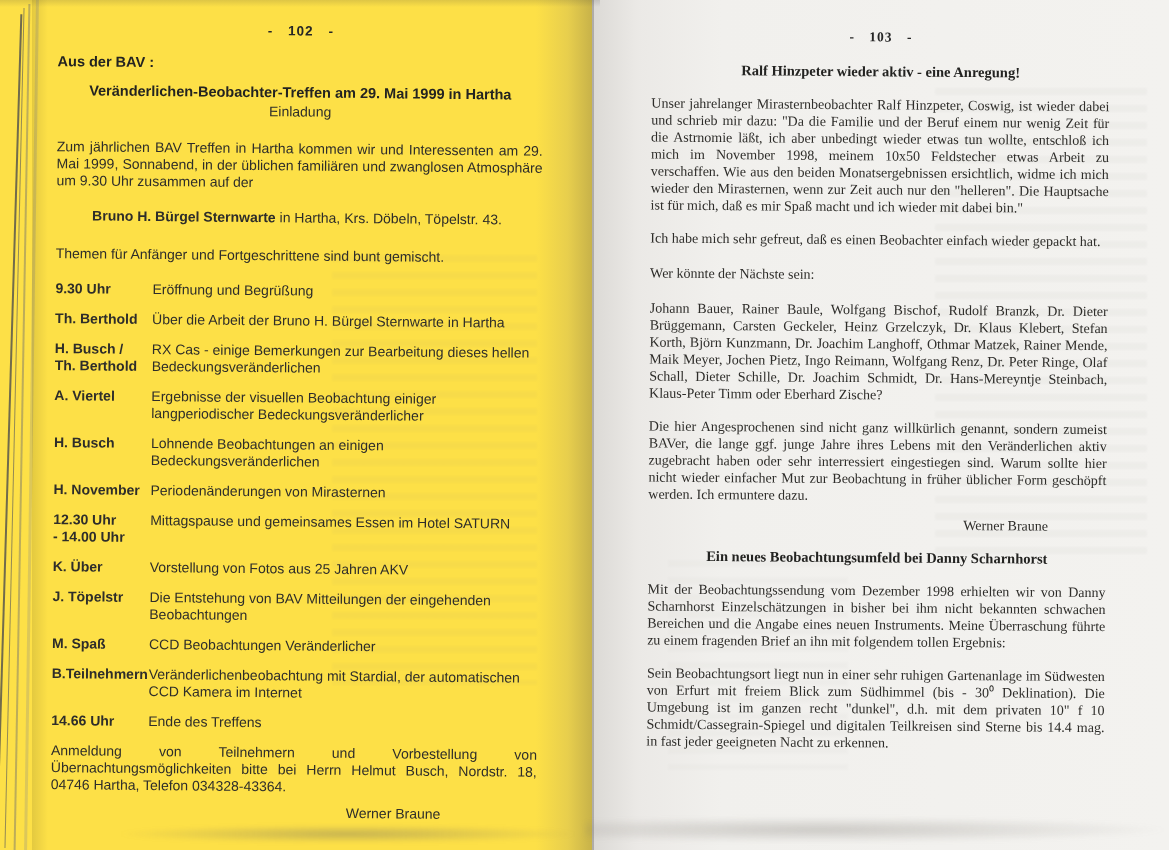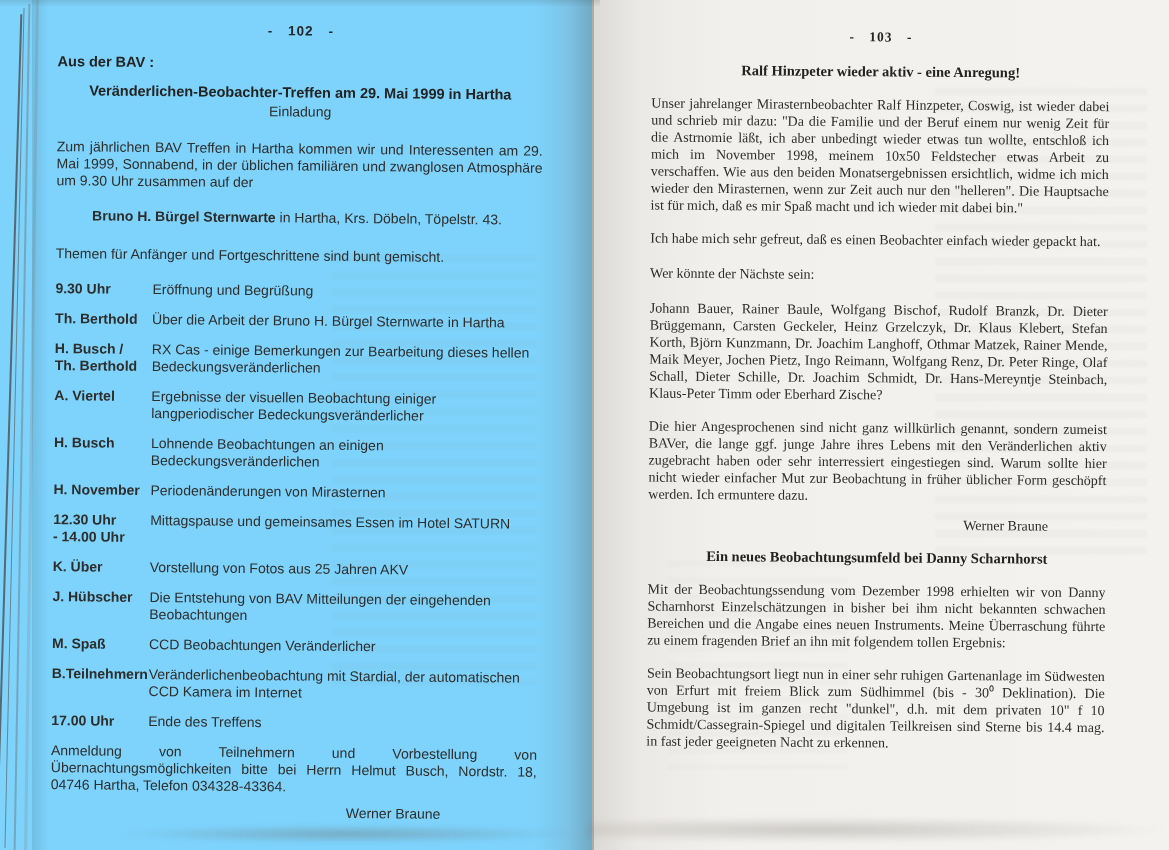--- a/index.html
+++ b/index.html
@@ -1,19 +1,19 @@
 <!DOCTYPE html>
 <html><head>
 <meta charset="utf-8">
 <style>
   * { margin:0; padding:0; box-sizing:border-box; }
   html,body { width:1169px; height:850px; }
   body { background:#f8f8f6; font-family:"Liberation Sans","DejaVu Sans",sans-serif; }
 
-  .scan { position:relative; width:1169px; height:850px; background:#7dd3fc; overflow:hidden; }
+  .scan { position:relative; width:1169px; height:850px; background:#fde047; overflow:hidden; }
 
   
   .right-bg { position:absolute; left:592px; top:0; width:577px; height:850px;
     background:linear-gradient(to right,#dbd9d5 0px,#ebe9e6 45px,#f1f0ed 130px,#f3f2ef 100%); }
   
   .gutter { position:absolute; left:536px; top:0; width:58px; height:850px;
     background:linear-gradient(to right,rgba(120,114,108,0) 0%,rgba(120,114,108,0.16) 55%,rgba(88,83,78,0.34) 100%); }
   .top-streak { position:absolute; left:0; top:0; width:600px; height:7px;
     background:linear-gradient(to bottom,rgba(60,60,60,0.16),rgba(60,60,60,0)); }
 
@@ -128,33 +128,33 @@
         <div class="sched-row">
           <div class="who">12.30 Uhr
 - 14.00 Uhr</div>
           <div class="topic">Mittagspause und gemeinsames Essen im Hotel SATURN</div>
         </div>
         <div class="sched-row">
           <div class="who">K. Über</div>
           <div class="topic">Vorstellung von Fotos aus 25 Jahren AKV</div>
         </div>
         <div class="sched-row">
-          <div class="who">J. Hübscher</div>
+          <div class="who">J. Töpelstr</div>
           <div class="topic">Die Entstehung von BAV Mitteilungen der eingehenden Beobachtungen</div>
         </div>
         <div class="sched-row">
           <div class="who">M. Spaß</div>
           <div class="topic">CCD Beobachtungen Veränderlicher</div>
         </div>
         <div class="sched-row">
           <div class="who">B.Teilnehmern</div>
           <div class="topic">Veränderlichenbeobachtung mit Stardial, der automatischen CCD Kamera im Internet</div>
         </div>
         <div class="sched-row">
-          <div class="who">17.00 Uhr</div>
+          <div class="who">14.66 Uhr</div>
           <div class="topic">Ende des Treffens</div>
         </div>
       </div>
 
       <p class="just footer">Anmeldung von Teilnehmern und Vorbestellung von Übernachtungsmöglichkeiten bitte bei Herrn Helmut Busch, Nordstr. 18, 04746 Hartha, Telefon 034328-43364.</p>
       <div class="sig sig-left">Werner Braune</div>
     </div>
   </div>
 
   <div class="page page-right">

